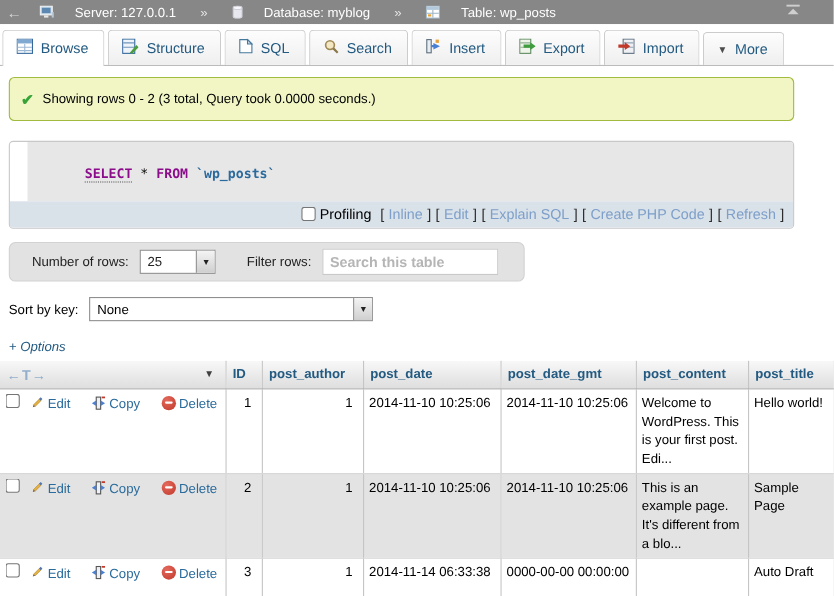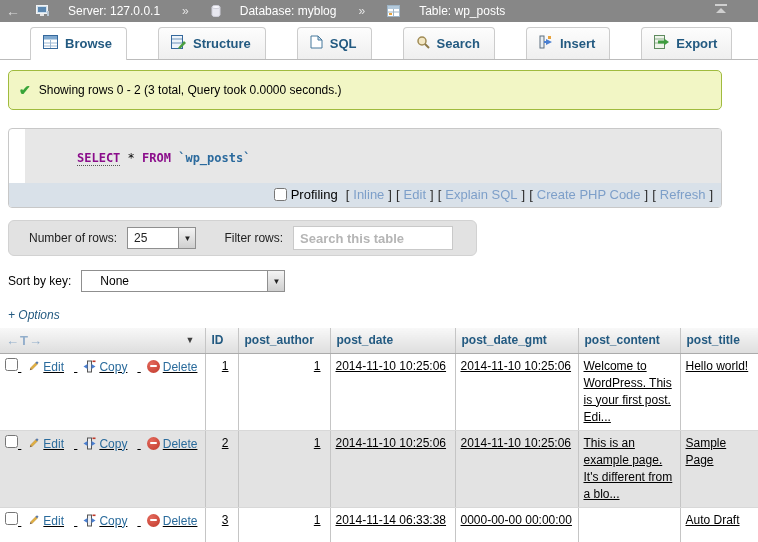--- a/index.html
+++ b/index.html
@@ -14,21 +14,21 @@
   .crumb .sep { color:#e3e3e3; margin:0 3px; }
   .crumb svg { display:block; }
   .topbar .collapse { margin-left:auto; margin-right:24px; }
 
   
   .tabbar { height:38px; border-bottom:1px solid #bbb; display:flex;
     align-items:flex-end; padding:0 2px; background:#fff; }
   .tab { display:flex; align-items:center; gap:7px; padding:7px 14px 7px 12px;
     border:1px solid #ccc; border-bottom:none; border-radius:4px 4px 0 0;
     background:linear-gradient(#fdfdfd,#efefef); margin-right:3px;
-    color:#235a81; font-weight:bold; font-size:13px; cursor:pointer;margin-left:28px; }
+    color:#235a81; font-weight:normal; font-size:13px; cursor:pointer; }
   .tab.active { background:#fff; padding-bottom:8px; margin-bottom:-1px; }
   .tab .tri { color:#4d4d4d; font-size:9px; }
 
   
   .success { margin:10px 36px 0 8px; height:40px; background:#f2f6c5;
     border:1px solid #a0bb3e; border-radius:5px; display:flex;
     align-items:center; padding:0 10px; gap:8px; }
   .success .check { color:#38a438; font-size:14px; font-weight:bold; }
 
   
@@ -51,35 +51,35 @@
   .fake-select { display:flex; align-items:stretch; border:1px solid #8f8f8f;
     background:#fff; height:22px; cursor:pointer;gap:23px; }
   .fake-select .val { padding:3px 8px 0 6px; }
   .fake-select .btn { width:17px; background:linear-gradient(#f4f4f4,#cfcfcf);
     border-left:1px solid #8f8f8f; display:flex; align-items:center;
     justify-content:center; font-size:8px; color:#222; }
   .filterinput { width:160px; height:24px; border:1px solid #c9c9c9;
     padding:0 6px; font-size:13px; color:#ec4899; background:#fff;font-weight:bold; }
   .filterinput::placeholder { color:#b5b5b5; }
   .sortrow { margin:14px 0 0 8px; display:flex; align-items:center; gap:10px; }
-  .sortrow .fake-select { width:204px; justify-content:space-between;padding-left:12px; }
+  .sortrow .fake-select { width:258px; justify-content:space-between; }
   .optionslink { display:inline-block; margin:16px 0 6px 8px; color:#235a81;
     text-decoration:none;font-style:italic; }
 
   
   table.results { border-collapse:collapse; table-layout:fixed; width:758px;
     font-size:12px; }
   table.results th, table.results td { border-right:1px solid #c5c5c5;
     overflow:hidden; }
   table.results th { background:linear-gradient(#f8f8f8,#dedede);
     border-bottom:1px solid #ababab; color:#235a81; font-weight:bold;
     text-align:left; height:25px; padding:3px 6px; }
   td.actions { padding:4px 4px 4px 10px; white-space:nowrap; }
   table.results td { vertical-align:top; padding:4px 5px; line-height:17px;
-    border-bottom:1px solid #d8d8d8;text-decoration:underline; }
+    border-bottom:1px solid #d8d8d8; }
   tr.even td { background:#e3e3e3; }
   tr.datarow { height:72px; }
   .num { text-align:right; padding-right:9px !important; }
   .thfirst { display:flex; justify-content:space-between; align-items:center; }
   .transpose { color:#92aecb; font-size:13px; letter-spacing:1px; }
   .sortarrow { color:#3f3f3f; font-size:9px; margin-right:4px; }
   .rowlink { color:#2a6b9c; text-decoration:none; margin-right:10px; }
   .acticon { display:inline-block; vertical-align:-2px; margin:0 3px 0 6px; }
   .delicon { display:inline-block; width:13px; height:13px; border-radius:50%;
     background:radial-gradient(circle at 35% 30%, #e4695c, #c0392b);

